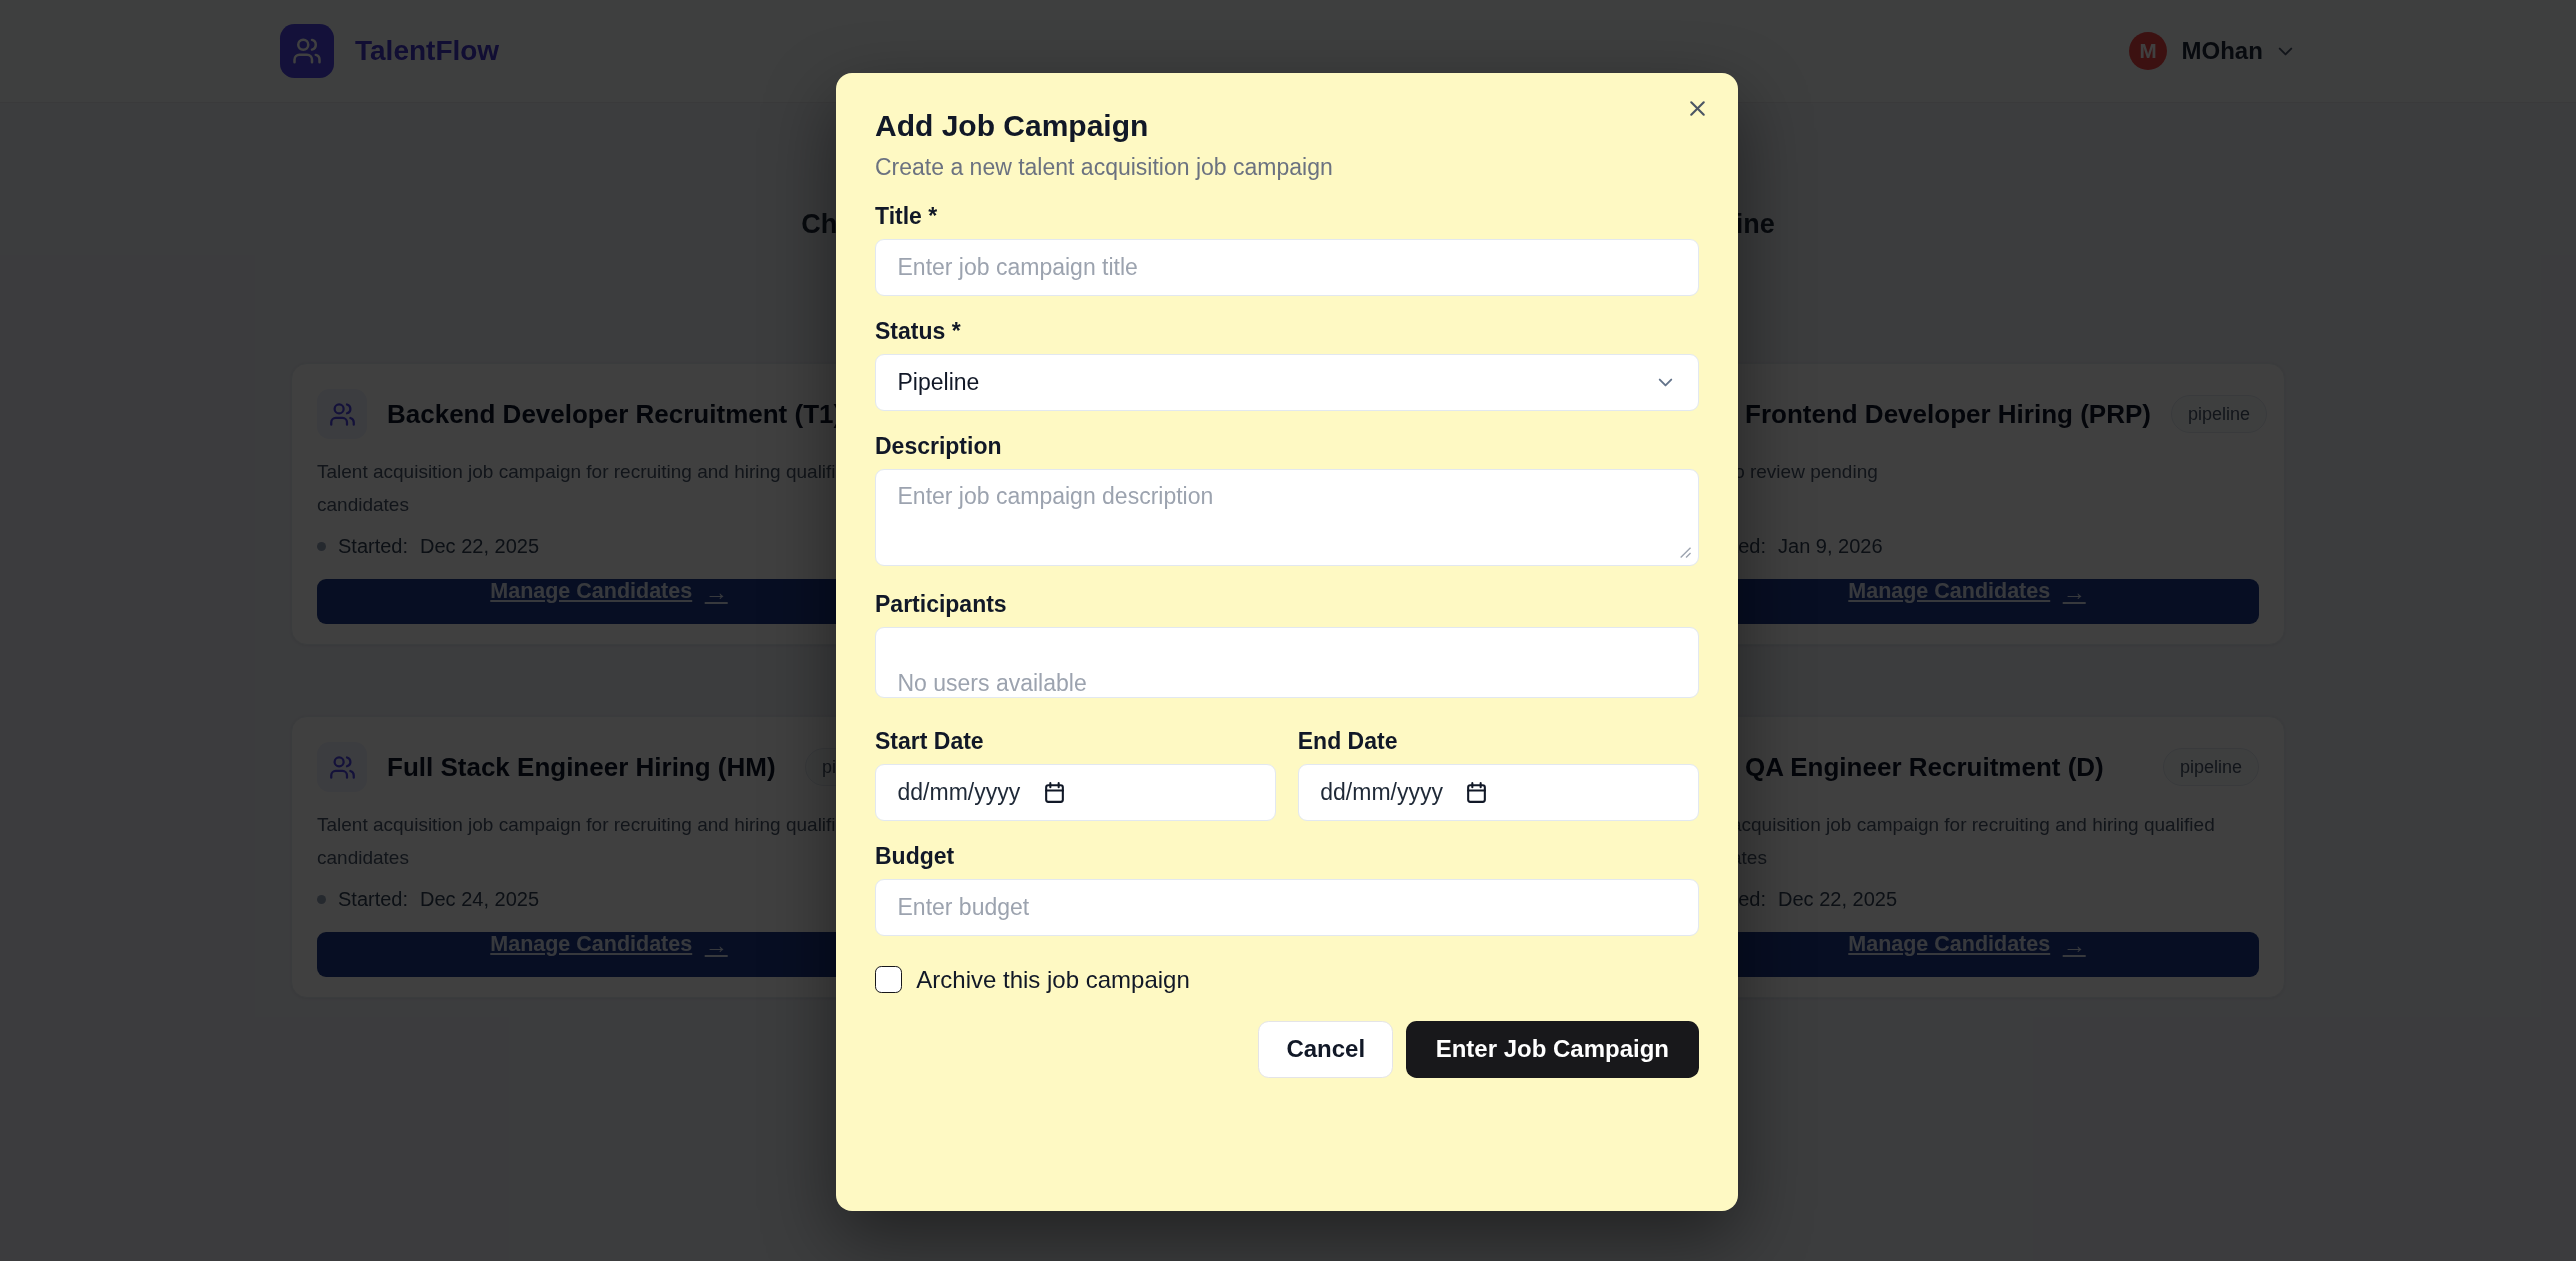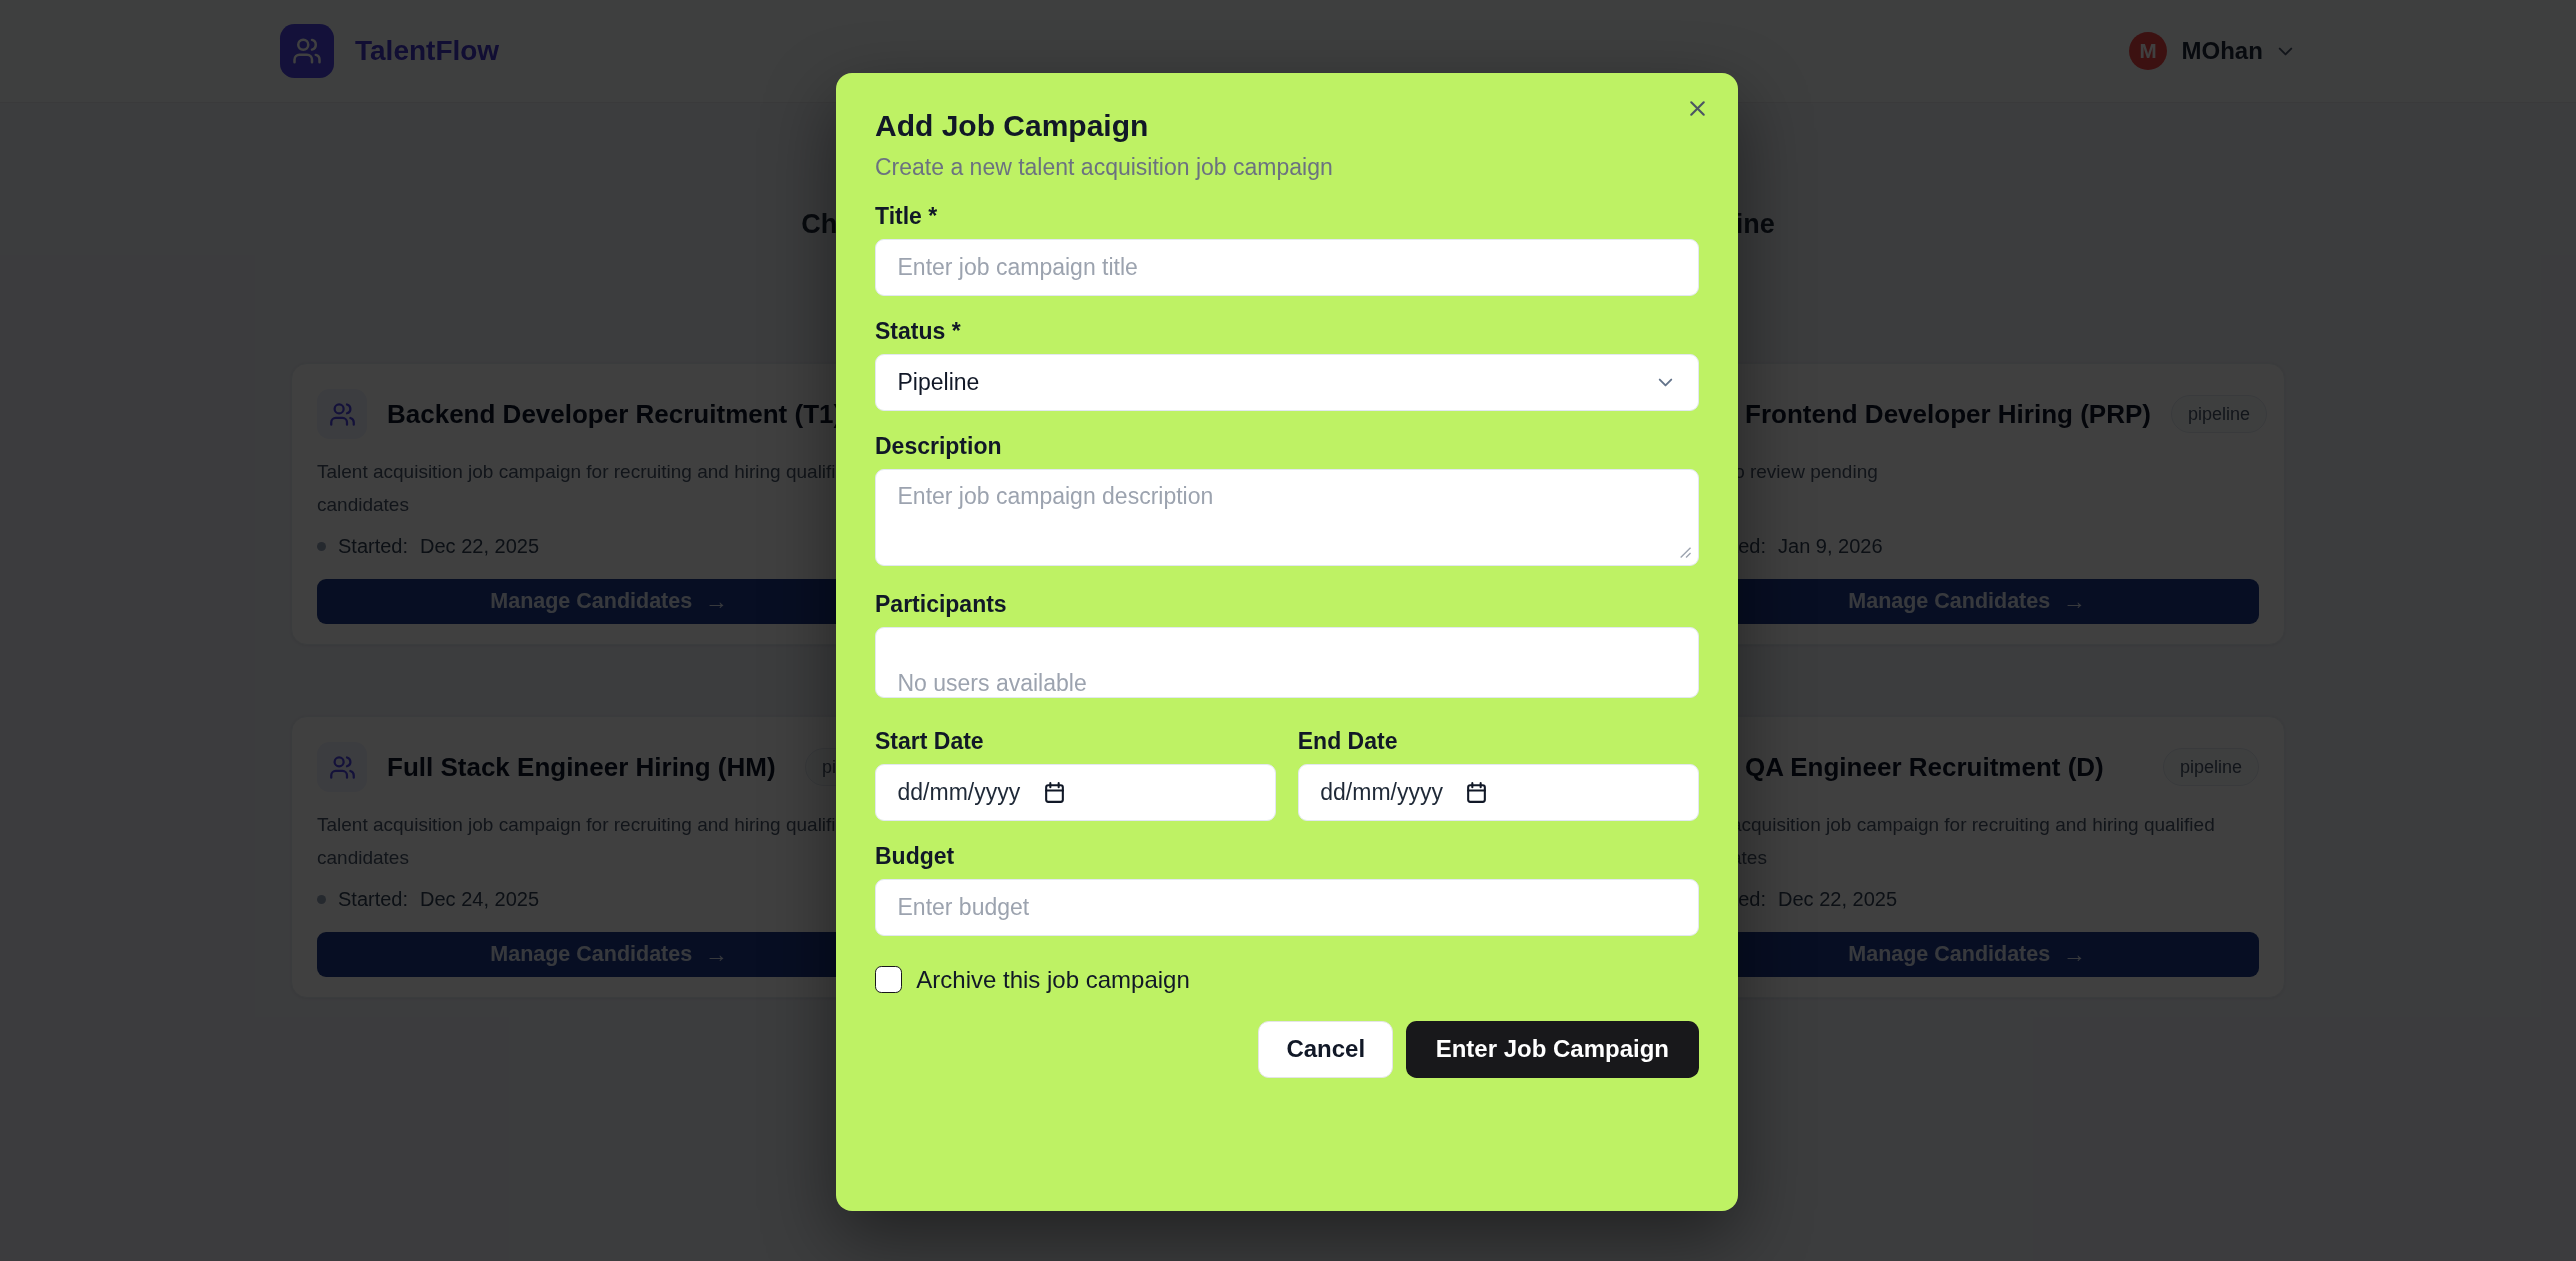--- a/index.html
+++ b/index.html
@@ -23,25 +23,25 @@
   .grid { width:1994px; margin:123px auto 0; display:grid; grid-template-columns:repeat(3,636px); column-gap:43px; row-gap:71px; }
   .card { background:#fff; border:0.9px solid #e8edf3; border-radius:16px; padding:25px; height:282px; box-shadow:0 0.9px 2.7px rgba(16,24,40,.06); position:relative; overflow:visible; }
   .card-head { display:flex; align-items:center; gap:20px; height:50px; }
   .card-icon-tile { width:50px; height:50px; border-radius:12.5px; background:#eef2ff; display:flex; align-items:center; justify-content:center; flex:0 0 auto; }
   .card-title { font-size:26px; font-weight:700; color:#0f172a; flex:1; white-space:nowrap; }
   .badge { padding:7.2px 16px; border:0.9px solid #e2e8f0; background:#f8fafc; border-radius:895px; font-size:18px; color:#475569; white-space:nowrap; }
   .card-desc { margin-top:16px; min-height:66px; font-size:19px; line-height:33px; color:#475569; }
   .card-desc div { white-space:nowrap; }
   .card-meta { margin-top:12.5px; height:25px; display:flex; align-items:center; gap:12px; font-size:20px; color:#334155; }
   .meta-dot { width:9px; height:9px; border-radius:50%; background:#94a3b8; flex:0 0 auto; }
-  .card-btn { margin-top:20px; width:100%; height:45px; background:#1e3a8a; border:none; border-radius:9px; color:#dce3f2; font-family:inherit; font-size:21.5px; font-weight:600; display:flex; align-items:center; justify-content:center; gap:12.5px; cursor:pointer; }
+  .card-btn { margin-top:20px; width:100%; height:45px; background:#1e3a8a; border:none; border-radius:9px; color:#dce3f2; font-family:inherit; font-size:21.5px; font-weight:600; display:flex; justify-content:center; gap:12.5px; cursor:pointer;text-decoration:underline; }
   .arrow { font-size:23px; }
   
   .overlay { position:absolute; inset:0; background:rgba(0,0,0,0.75); }
-  .modal { position:absolute; left:836px; top:73px; width:902px; height:1138px; background:#bef264; border-radius:16px; box-shadow:0 27px 72px rgba(0,0,0,.45); padding:36px 39px; overflow:hidden; }
+  .modal { position:absolute; left:836px; top:73px; width:902px; height:1138px; background:#fef9c3; border-radius:16px; box-shadow:0 27px 72px rgba(0,0,0,.45); padding:36px 39px; overflow:hidden; }
   .modal-close { position:absolute; top:16px; right:21.5px; width:39px; height:39px; background:none; border:none; cursor:pointer; display:flex; align-items:center; justify-content:center; }
   .modal-title { font-size:30px; font-weight:700; color:#111827; }
   .modal-sub { margin-top:10.7px; font-size:23px; color:#6b7280; }
   .m-field { margin-top:22px; }
   .m-label { display:block; font-size:23px; font-weight:600; color:#111827; margin-bottom:9px; }
   .m-input, .m-select, .m-datebox, .m-participants {
     width:100%; height:57px; border:0.9px solid #e2e8f0; border-radius:9px; background:#fff;
     font-family:inherit; font-size:23px; color:#111827; padding:0 21.5px;
   }
   .m-input::placeholder, .m-textarea::placeholder { color:#9ca3af; }

